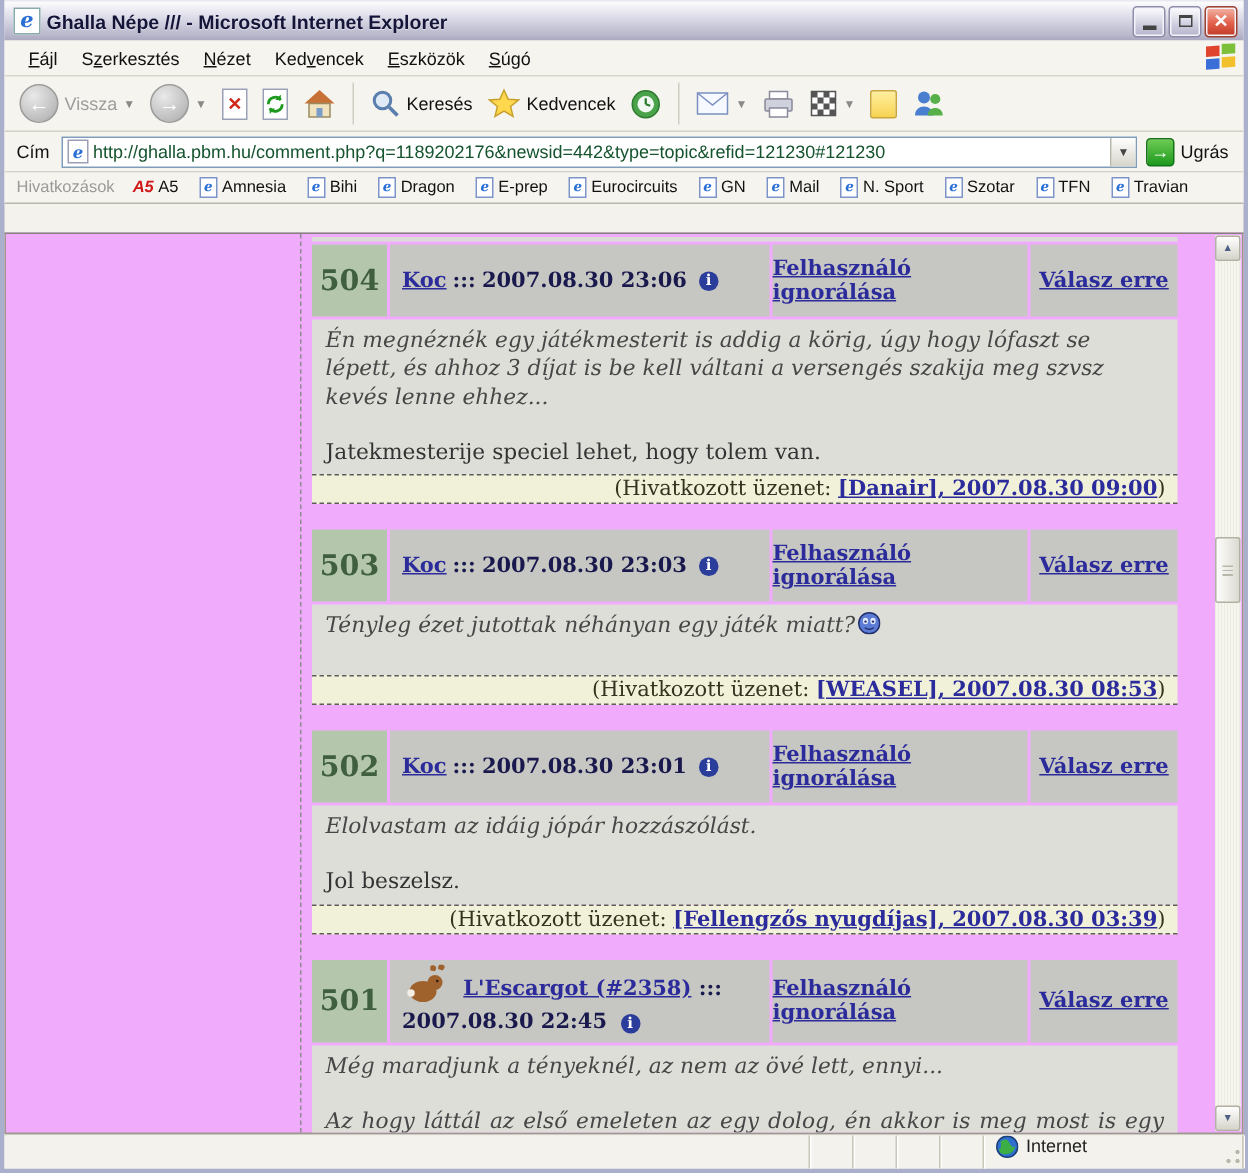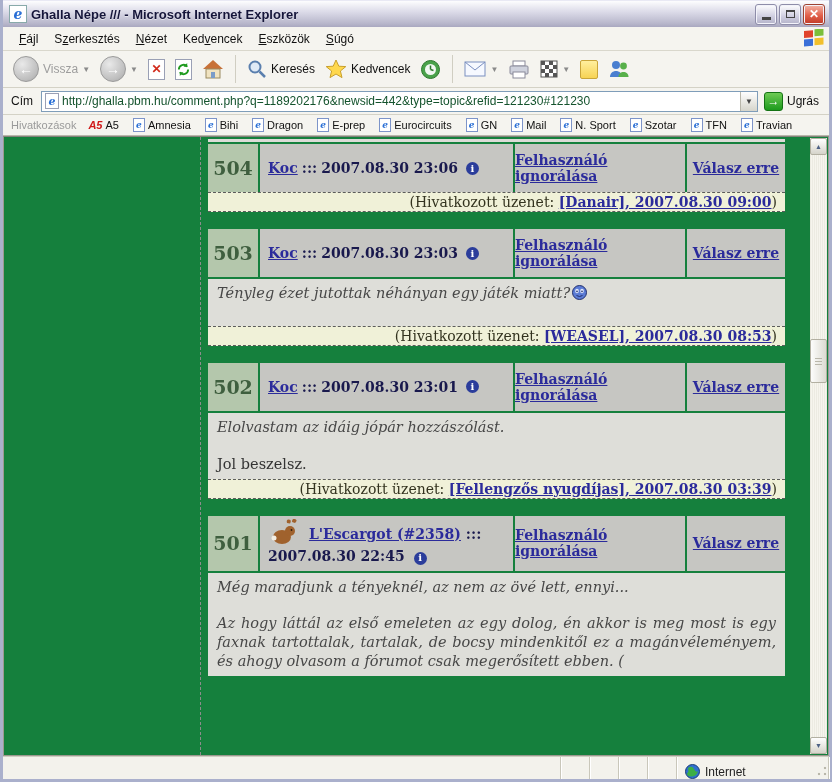--- a/index.html
+++ b/index.html
@@ -70,22 +70,22 @@
   .linksbar { height:21px; flex:0 0 21px; display:flex; align-items:center; padding:0 4px; gap:2px;
     background:#f5f4ef; border-bottom:1px solid #b9b7ab; font-size:11px; white-space:nowrap; overflow:hidden; }
   .linkslabel { color:#9a9a9a; padding:0 4px; }
   .linkitem { display:flex; align-items:center; gap:3px; padding:1px 6px; color:#111; }
   .linkitem .pageicon { width:12px; height:14px; background:#fff; border:1px solid #7d94c9;
     font-family:"DejaVu Serif",serif; font-weight:bold; font-style:italic; color:#2a6fd6; font-size:9px;
     display:flex; align-items:center; justify-content:center; }
   .a5logo { color:#d01818; font-weight:bold; font-style:italic; font-size:11px; }
 
   
-  .viewport { flex:1; position:relative; background:#15803d; border:1px solid #9b998f;
-    border-top-color:#84827a; overflow:hidden; }
+  .viewport { flex:1; position:relative; background:#f0abfc; border:1px solid #9b998f;
+    border-top-color:#84827a; overflow:hidden;margin-top:19px; }
   .leftcol { position:absolute; left:0; top:0; bottom:0; width:197px; border-right:1px dashed #8d8d8d; }
   .posts { position:absolute; left:204px; top:2px; width:577px; font-family:"DejaVu Serif",serif; }
   .vscroll { position:absolute; right:1px; top:1px; bottom:1px; width:17px; background:#f2f1ea;
     background-image:linear-gradient(90deg,#ecebe2 50%,#f6f5ee 50%); background-size:2px 2px; }
   .sbtn { position:absolute; left:0; width:17px; height:17px;
     background:linear-gradient(#fefefe,#d5d4ca); border:1px solid #b2b0a2; border-radius:2px;
     display:flex; align-items:center; justify-content:center; font-size:7px; color:#4d6185; }
   .sbtn.up { top:0; } .sbtn.down { bottom:0; }
   .sthumb { position:absolute; left:0; top:201px; width:17px; height:44px;
     background:linear-gradient(90deg,#fdfdfc,#dcdbd2); border:1px solid #b2b0a2; border-radius:2px; }
@@ -114,21 +114,21 @@
   .smiley { vertical-align:-2px; margin-left:2px; }
   .avatar { margin-right:6px; vertical-align:-6px; }
   .userline { line-height:1.6; }
 
   
   .statusbar { height:23px; flex:0 0 23px; display:flex; align-items:stretch; background:#f3f2ec;
     border-top:1px solid #cfcdc1; position:relative; font-size:12px; color:#222; }
   .spane { border-right:1px solid #c9c7ba; box-shadow:1px 0 0 #fff; }
   .spane.main { flex:1; }
   .spane.small { width:29px; }
-  .spane.zone { width:152px; display:flex; align-items:flex-end; gap:5px; padding-left:8px; }
+  .spane.zone { width:173px; display:flex; align-items:flex-start; gap:5px; padding-left:8px; }
   .grip { position:absolute; right:1px; bottom:1px; width:13px; height:13px;
     background:
      radial-gradient(circle at 10px 3px,#b9b7aa 1.2px,transparent 1.6px),
      radial-gradient(circle at 10px 9px,#b9b7aa 1.2px,transparent 1.6px),
      radial-gradient(circle at 4px 9px,#b9b7aa 1.2px,transparent 1.6px); }
 </style>
 </head>
 <body>
 
 <div class="window">
@@ -326,20 +326,25 @@
               <span> ::: </span>
               <span>2007.08.30 23:06</span>
             <span class="infoicon">i</span>
           </div>
           <div class="pcell pcenter">
               <a class="flink">Felhasználó ignorálása</a>
             </div>
           <div class="pcell pcenter">
               <a class="flink">Válasz erre</a>
             </div>
+        </div>
+        <div class="pbody">
+          <div class="quote">Én megnéznék egy játékmesterit is addig a körig, úgy hogy lófaszt se lépett, és ahhoz 3 díjat is be kell váltani a versengés szakija meg szvsz kevés lenne ehhez...</div>
+          <div class="blank"></div>
+          <div class="plain">Jatekmesterije speciel lehet, hogy tolem van.</div>
         </div>
         <div class="pref">
           <span>(Hivatkozott üzenet: </span><a class="flink">[Danair], 2007.08.30 09:00</a><span>)</span>
         </div>
       </div>
 
       <div class="post">
         <div class="phead">
           <div class="pnum">503</div>
           <div class="pcell puser">

